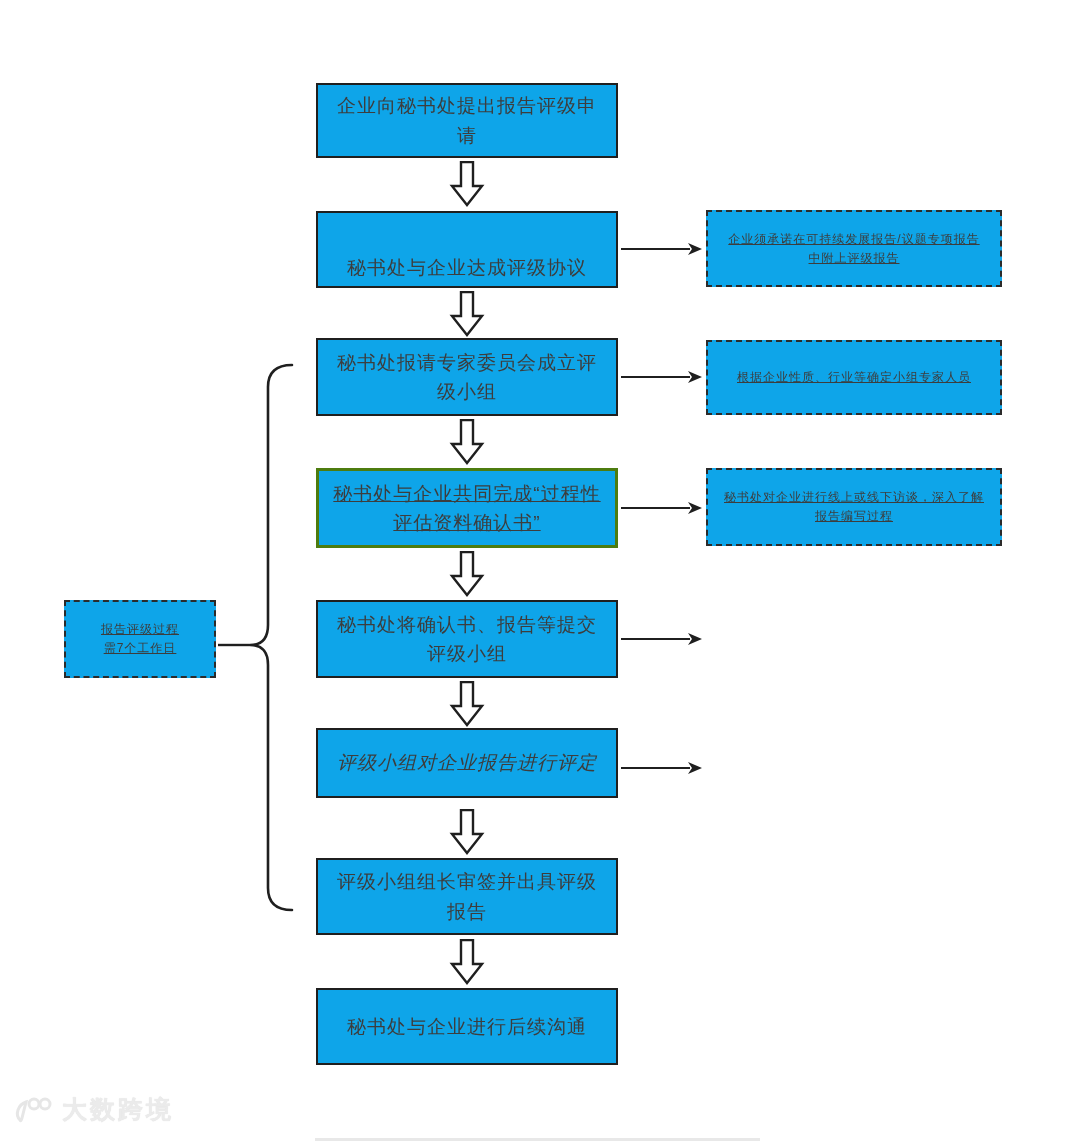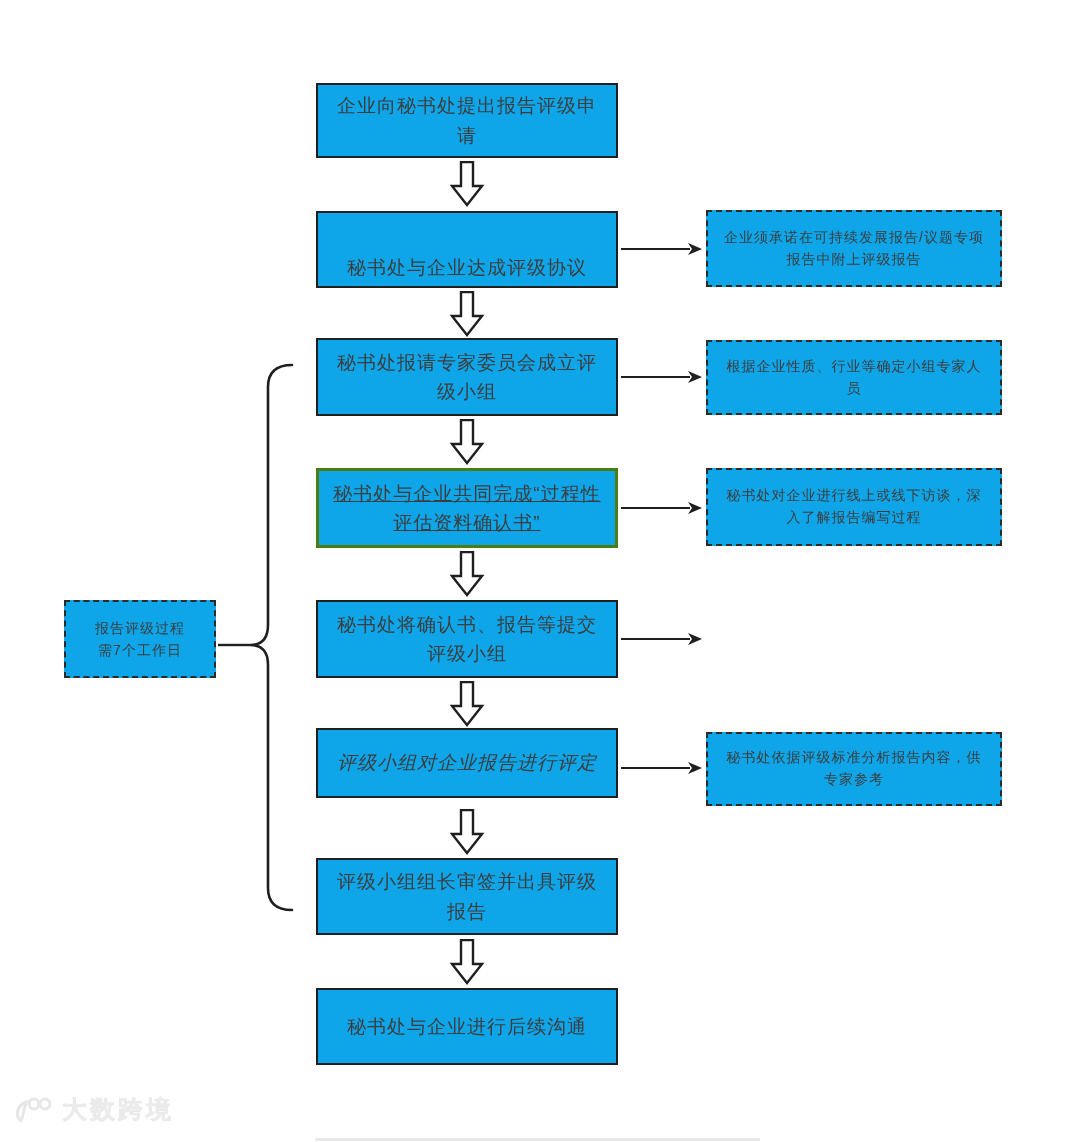--- a/index.html
+++ b/index.html
@@ -10,21 +10,21 @@
   }
   .canvas{position:absolute;inset:0;}
   .box{
     position:absolute;display:flex;align-items:center;justify-content:center;
     text-align:center;box-sizing:border-box;
     font-size:19px;line-height:1.55;letter-spacing:1px;color:#3d3d3d;
     background:#0ea5e9;padding:4px 14px;
   }
   .solid{border:2px solid #1f1f1f;}
   .solid.highlight{border:3px solid #4d7c0f;text-decoration:underline;}
-  .dashed{border:2px dashed #2b2b2b;font-size:14px;}
+  .dashed{border:2px dashed #2b2b2b;font-size:12px;text-decoration:underline;}
   .main-col{left:316px;width:302px;}
   .right-col{left:706px;width:296px;}
   .arrow-abs{position:absolute;}
   .watermark{
     position:absolute;left:14px;top:1092px;display:flex;align-items:center;gap:6px;
     color:#ebebeb;
   }
   .watermark .wm-text{
     font-size:25px;font-weight:bold;letter-spacing:3px;
     text-shadow:0 0 1px #dcdcdc;
@@ -64,23 +64,20 @@
     </div>
 
   <div class="box dashed right-col" style="top:210px;height:77px;">
       <span>企业须承诺在可持续发展报告/议题专项报告中附上评级报告</span>
     </div>
   <div class="box dashed right-col" style="top:340px;height:75px;">
       <span>根据企业性质、行业等确定小组专家人员</span>
     </div>
   <div class="box dashed right-col" style="top:468px;height:78px;">
       <span>秘书处对企业进行线上或线下访谈，深入了解报告编写过程</span>
-    </div>
-  <div class="box dashed right-col" style="top:732px;height:74px;">
-      <span>秘书处依据评级标准分析报告内容，供专家参考</span>
     </div>
 
   <div class="box dashed" style="left:64px;top:600px;width:152px;height:78px;flex-direction:column;line-height:1.6;">
     <span style="display:block;">报告评级过程</span>
     <span style="display:block;text-align:center;">需7个工作日</span>
   </div>
 
   <svg class="arrow-abs" style="left:449px;top:161px;" width="36" height="46" viewBox="0 0 36 46">
       <path d="M12 1 L24 1 L24 25 L33 25 L18 44 L3 25 L12 25 Z" fill="#ffffff" stroke="#1f1f1f" stroke-width="2.4" stroke-linejoin="miter"></path>
     </svg>

